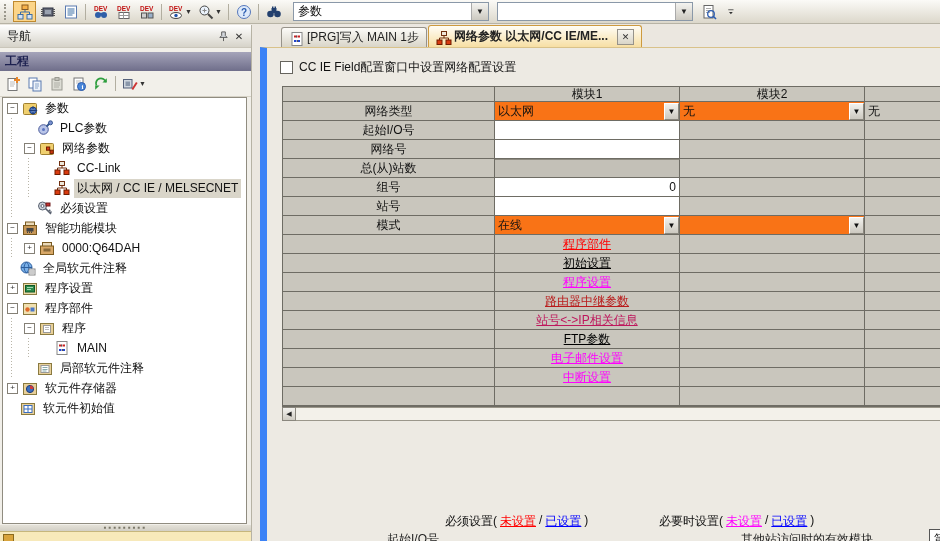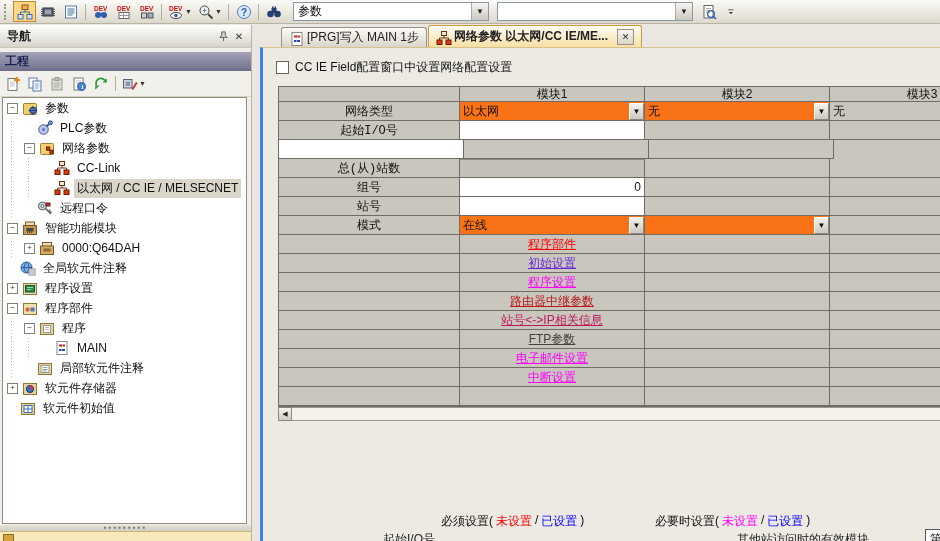--- a/index.html
+++ b/index.html
@@ -18,21 +18,21 @@
   .tb-combo{height:19px;background:#fff;border:1px solid #8a98a8;display:flex;align-items:center;
     justify-content:space-between;box-sizing:border-box;margin-left:8px;}
   .tb-combo .val{padding-left:4px;white-space:nowrap;}
   .combo-arrow{width:16px;height:17px;background:linear-gradient(#f4f3f0,#ccc9c0);
     border-left:1px solid #aaa;display:flex;align-items:center;justify-content:center;font-size:8px;color:#222;}
   
   #nav{position:absolute;left:0;top:25px;width:252px;height:516px;background:#f1efe9;
     border-right:1px solid #b7b3a5;box-sizing:border-box;}
   #nav-caption{height:22px;background:linear-gradient(#ffffff,#d6d3c9);display:flex;align-items:center;
     padding:0 4px 0 7px;border-bottom:1px solid #cac6ba;}
-  #nav-caption .t{flex:1;color:#222;font-weight:bold;}
+  #nav-caption .t{flex:1;color:#222;}
   .cap-btn{width:16px;height:15px;display:flex;align-items:center;justify-content:center;color:#333;font-size:10px;}
   #nav-section{height:19px;margin-top:4px;background:linear-gradient(#a5a4ba,#6f6e8a);
     color:#1d2150;font-weight:bold;display:flex;align-items:center;padding-left:5px;}
   #nav-tools{height:25px;display:flex;align-items:center;background:#f2f0ea;
     border-bottom:1px solid #d6d2c6;padding-left:2px;}
   .nv-btn{width:22px;height:21px;display:flex;align-items:center;justify-content:center;}
   .nv-sep{width:1px;height:15px;background:#b2aea0;margin:0 3px;}
   #tree{position:absolute;left:2px;right:4px;top:72px;bottom:17px;background:#fff;
     border:1px solid #908c80;overflow:hidden;}
   .tree-row{height:20px;display:flex;align-items:center;white-space:nowrap;}
@@ -47,32 +47,32 @@
   
   #main{position:absolute;left:252px;top:25px;width:688px;height:516px;}
   #tabbar{height:22px;display:flex;align-items:flex-end;padding-left:29px;}
   .tab{height:19px;display:flex;align-items:center;gap:4px;padding:0 7px;margin-right:1px;
     background:linear-gradient(#fcfbf8,#d9d5c8);border:1px solid #97938a;border-bottom:none;
     border-radius:3px 3px 0 0;color:#222;white-space:nowrap;}
   .tab.active{height:21px;background:linear-gradient(#fffdf6,#f7dfa4);border-color:#cd9a3f;font-weight:bold;align-items:center;}
   .tab .close{width:15px;height:14px;margin-left:5px;background:linear-gradient(#f6f4ee,#d9d5c8);
     border:1px solid #97938a;font-size:9px;font-weight:normal;display:flex;align-items:center;justify-content:center;color:#333;}
   #doc{position:absolute;left:8px;top:22px;right:0;bottom:0;background:#edeae3;
-    border-left:3px solid #3b82f6;border-top:1px solid #d9c28a;overflow:hidden;}
+    border-left:7px solid #3b82f6;border-top:1px solid #d9c28a;overflow:hidden;}
   
   #cb-row{position:absolute;left:13px;top:11px;display:flex;align-items:center;gap:6px;}
   #cb-box{width:13px;height:13px;background:#fff;border:1px solid #66645e;box-sizing:border-box;}
   
   #ptable{position:absolute;left:15px;top:38px;width:737px;background:#c9c6bd;
     border:1px solid #6e6c64;box-sizing:border-box;}
   .prow{display:flex;}
   .pcell{box-sizing:border-box;border-right:1px solid #6e6c64;border-bottom:1px solid #6e6c64;
     height:19px;flex:none;display:flex;align-items:center;overflow:hidden;}
   .hcell{height:15px;justify-content:center;font-size:12px;}
-  .c-label{width:181px;justify-content:center;font-family:Liberation Mono, monospace;}
+  .c-label{width:212px;justify-content:center;}
   .c-mod{width:185px;}
   .cell-white{background:#fff;}
   .cell-white .v{padding-left:3px;flex:1;}
   .cell-white.num .v{text-align:right;padding-right:3px;}
   .cell-combo{background:#f97316;}
   .cell-combo .v{padding-left:3px;flex:1;white-space:nowrap;}
   .cmb-btn{width:15px;height:17px;flex:none;background:linear-gradient(#f2f1ed,#ccc9c0);
     border:1px solid #fff;border-right-color:#8a877e;border-bottom-color:#8a877e;
     display:flex;align-items:center;justify-content:center;font-size:8px;color:#111;box-sizing:border-box;}
   .cell-gray{background:#c9c6bd;}
@@ -82,21 +82,21 @@
   .cell-link span{text-decoration:underline;cursor:pointer;}
   
   #hscroll{position:absolute;left:15px;top:359px;width:665px;height:14px;display:flex;}
   #hs-left{width:14px;height:14px;background:linear-gradient(#f3f2ee,#cfccc3);border:1px solid #8a877e;
     display:flex;align-items:center;justify-content:center;font-size:7px;color:#222;box-sizing:border-box;}
   #hs-track{flex:1;background:#f3f1ea;border:1px solid #9b978b;border-left:none;box-sizing:border-box;}
   
   #legend{position:absolute;top:465px;left:0;width:100%;white-space:nowrap;}
   #legend .grp{position:absolute;display:flex;gap:3px;}
   #lg1{left:178px;} #lg2{left:392px;}
-  #legend a{}
+  #legend a{text-decoration:underline;}
   #bottom-partial{position:absolute;top:483px;left:0;width:100%;height:20px;}
   #bp-left{position:absolute;left:120px;color:#222;}
   #bp-right{position:absolute;left:474px;color:#222;}
   #bp-box{position:absolute;left:662px;top:-2px;width:26px;height:18px;background:#fff;
     border:1px solid #555;box-sizing:border-box;padding:1px 0 0 4px;}
   
   #nav-split{position:absolute;left:0;right:0;bottom:9px;height:7px;background:linear-gradient(#e4e1d8,#cfccc2);
     color:#7a7768;font-size:8px;line-height:5px;text-align:center;letter-spacing:2px;}
   #nav-strip{position:absolute;left:0;right:0;bottom:0;height:9px;background:#f7e9ba;border-top:1px solid #c6b67c;}
   #nav-strip .mini{position:absolute;left:3px;top:2px;width:9px;height:6px;background:#d9a43c;border:1px solid #8a6a1e;}
@@ -342,21 +342,21 @@
         <span class="guide"></span>
         <span class="noexp"></span>
         <span class="ticon">
           <svg width="16" height="16" viewBox="0 0 16 16">
             <circle cx="5.5" cy="6" r="4" fill="#ccd2da" stroke="#5a6270"></circle>
             <circle cx="5.5" cy="6" r="1.5" fill="#fff" stroke="#5a6270"></circle>
             <path d="M8.5 8.5l5.5 5.5M11.5 11.5l1.8-1.8M13 13l1.5-1.5" stroke="#5a6270" stroke-width="1.6"></path>
             <rect x="9" y="3" width="4" height="3" fill="#c23030" stroke="#701c1c"></rect>
           </svg>
         </span>
-        <span class="tlabel">远程口令</span>
+        <span class="tlabel">必须设置</span>
       </div>
       <div class="tree-row">
         <span class="exp">−</span>
         <span class="ticon">
           <svg width="16" height="16" viewBox="0 0 16 16">
             <rect x="3.5" y="2" width="9" height="4.5" fill="#ead9b8" stroke="#7a5a20"></rect>
             <rect x="1.5" y="5.5" width="13" height="9" fill="#c89858" stroke="#7a5a20"></rect>
             <rect x="4.5" y="8" width="7" height="3.5" fill="#444"></rect>
             <path d="M5.5 11.5v1.5M7.5 11.5v1.5M9.5 11.5v1.5" stroke="#444"></path>
           </svg>
@@ -528,20 +528,21 @@
         </div>
         <div class="prow">
           <div class="pcell c-label">起始I/O号</div>
           <div class="pcell c-mod cell-white">
             <span class="v"></span>
           </div>
           <div class="pcell c-mod cell-gray"></div>
           <div class="pcell c-mod cell-gray"></div>
         </div>
         <div class="prow">
+          <div class="pcell c-label">网络号</div>
           <div class="pcell c-mod cell-white">
             <span class="v"></span>
           </div>
           <div class="pcell c-mod cell-gray"></div>
           <div class="pcell c-mod cell-gray"></div>
         </div>
         <div class="prow">
           <div class="pcell c-label">总(从)站数</div>
           <div class="pcell c-mod cell-disabled"></div>
           <div class="pcell c-mod cell-gray"></div>
@@ -579,21 +580,21 @@
           <div class="pcell c-label"></div>
           <div class="pcell c-mod cell-link">
             <span style="color:#ff0000">程序部件</span>
           </div>
           <div class="pcell c-mod cell-gray"></div>
           <div class="pcell c-mod cell-gray"></div>
         </div>
         <div class="prow">
           <div class="pcell c-label"></div>
           <div class="pcell c-mod cell-link">
-            <span style="color:#6d28d9">初始设置</span>
+            <span style="color:#000000">初始设置</span>
           </div>
           <div class="pcell c-mod cell-gray"></div>
           <div class="pcell c-mod cell-gray"></div>
         </div>
         <div class="prow">
           <div class="pcell c-label"></div>
           <div class="pcell c-mod cell-link">
             <span style="color:#ff00ff">程序设置</span>
           </div>
           <div class="pcell c-mod cell-gray"></div>
@@ -611,21 +612,21 @@
           <div class="pcell c-label"></div>
           <div class="pcell c-mod cell-link">
             <span style="color:#be185d">站号&lt;-&gt;IP相关信息</span>
           </div>
           <div class="pcell c-mod cell-gray"></div>
           <div class="pcell c-mod cell-gray"></div>
         </div>
         <div class="prow">
           <div class="pcell c-label"></div>
           <div class="pcell c-mod cell-link">
-            <span style="color:#404040">FTP参数</span>
+            <span style="color:#000000">FTP参数</span>
           </div>
           <div class="pcell c-mod cell-gray"></div>
           <div class="pcell c-mod cell-gray"></div>
         </div>
         <div class="prow">
           <div class="pcell c-label"></div>
           <div class="pcell c-mod cell-link">
             <span style="color:#ff00ff">电子邮件设置</span>
           </div>
           <div class="pcell c-mod cell-gray"></div>

